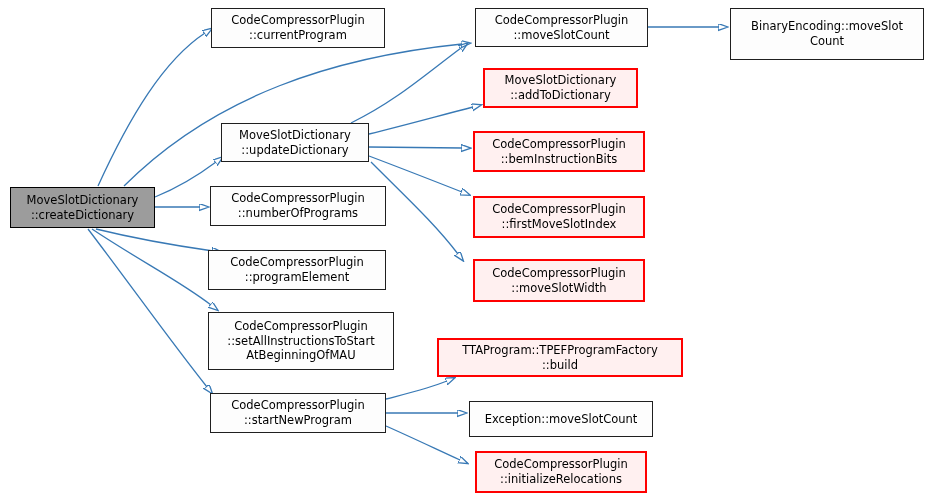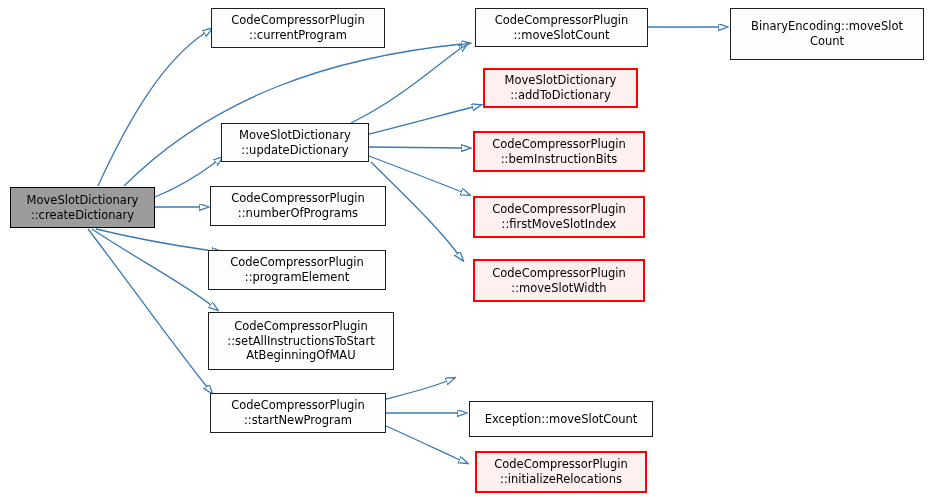--- a/index.html
+++ b/index.html
@@ -89,19 +89,21 @@
   <div class="node red" style="left:473px;top:259px;width:172px;height:43px">CodeCompressorPlugin
 ::moveSlotWidth</div>
 
   <div class="node" style="left:208px;top:312px;width:186px;height:58px">CodeCompressorPlugin
 ::setAllInstructionsToStart
 AtBeginningOfMAU</div>
 
   <div class="node" style="left:210px;top:393px;width:176px;height:40px">CodeCompressorPlugin
 ::startNewProgram</div>
 
+  <div class="node red" style="left:437px;top:338px;width:246px;height:39px">TTAProgram::TPEFProgramFactory
+::build</div>
 
   <div class="node" style="left:469px;top:401px;width:184px;height:26px">Exception::moveSlotCount</div>
 
   <div class="node red" style="left:475px;top:451px;width:172px;height:42px">CodeCompressorPlugin
 ::initializeRelocations</div>
 
 </div>
 
 </body></html>

